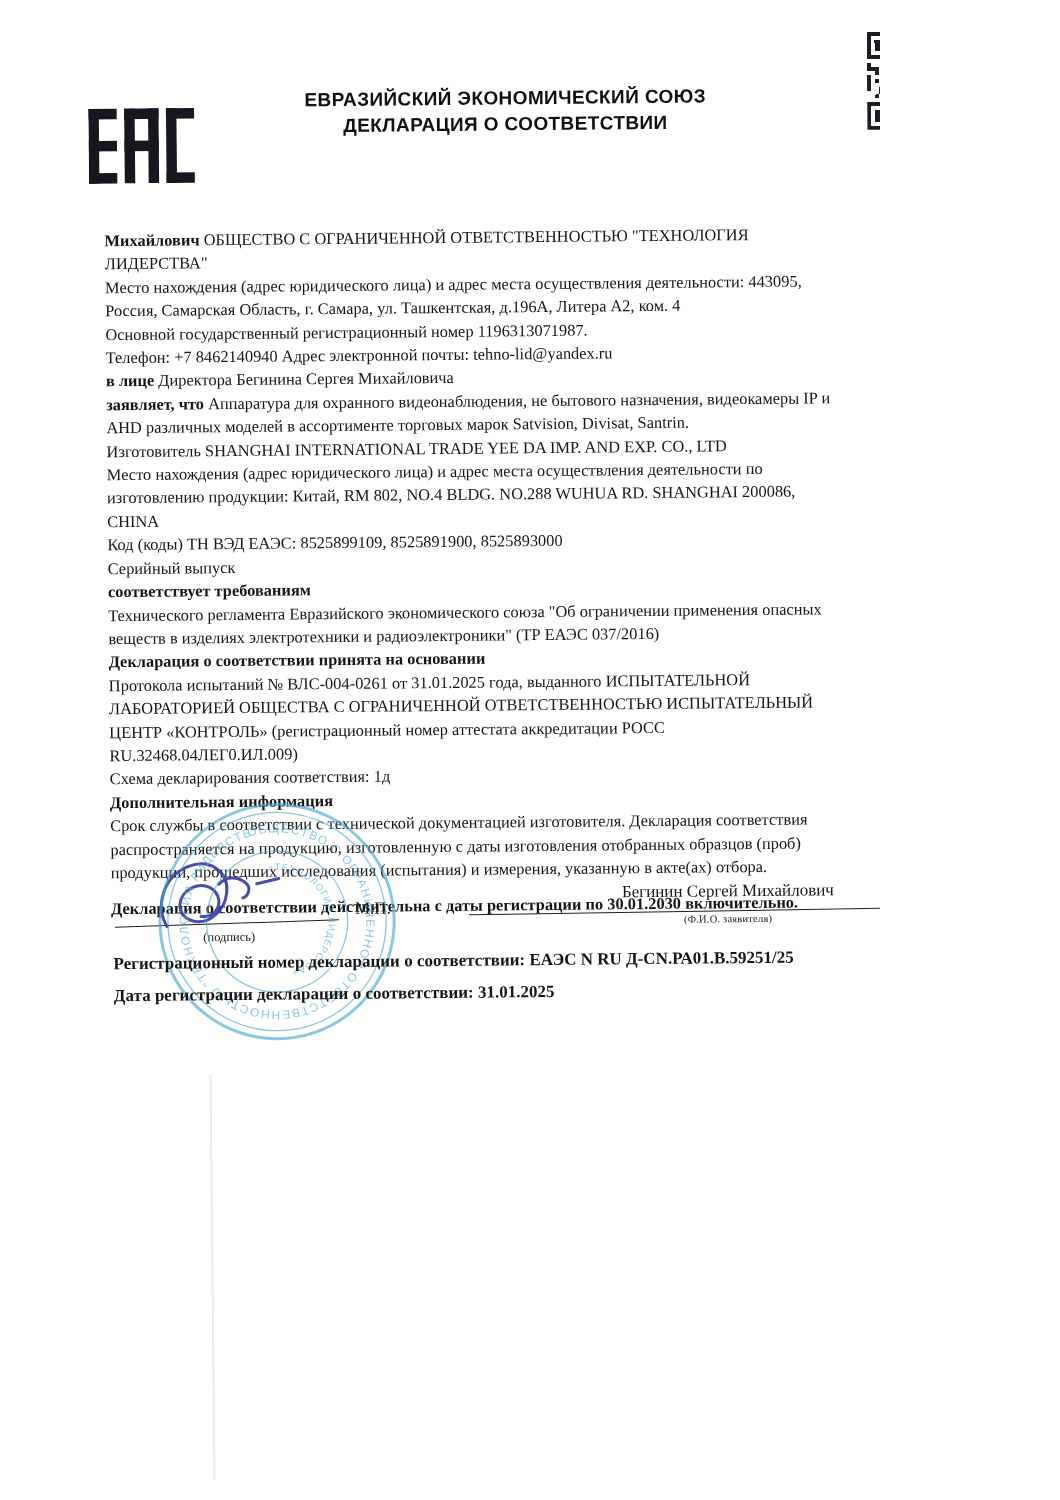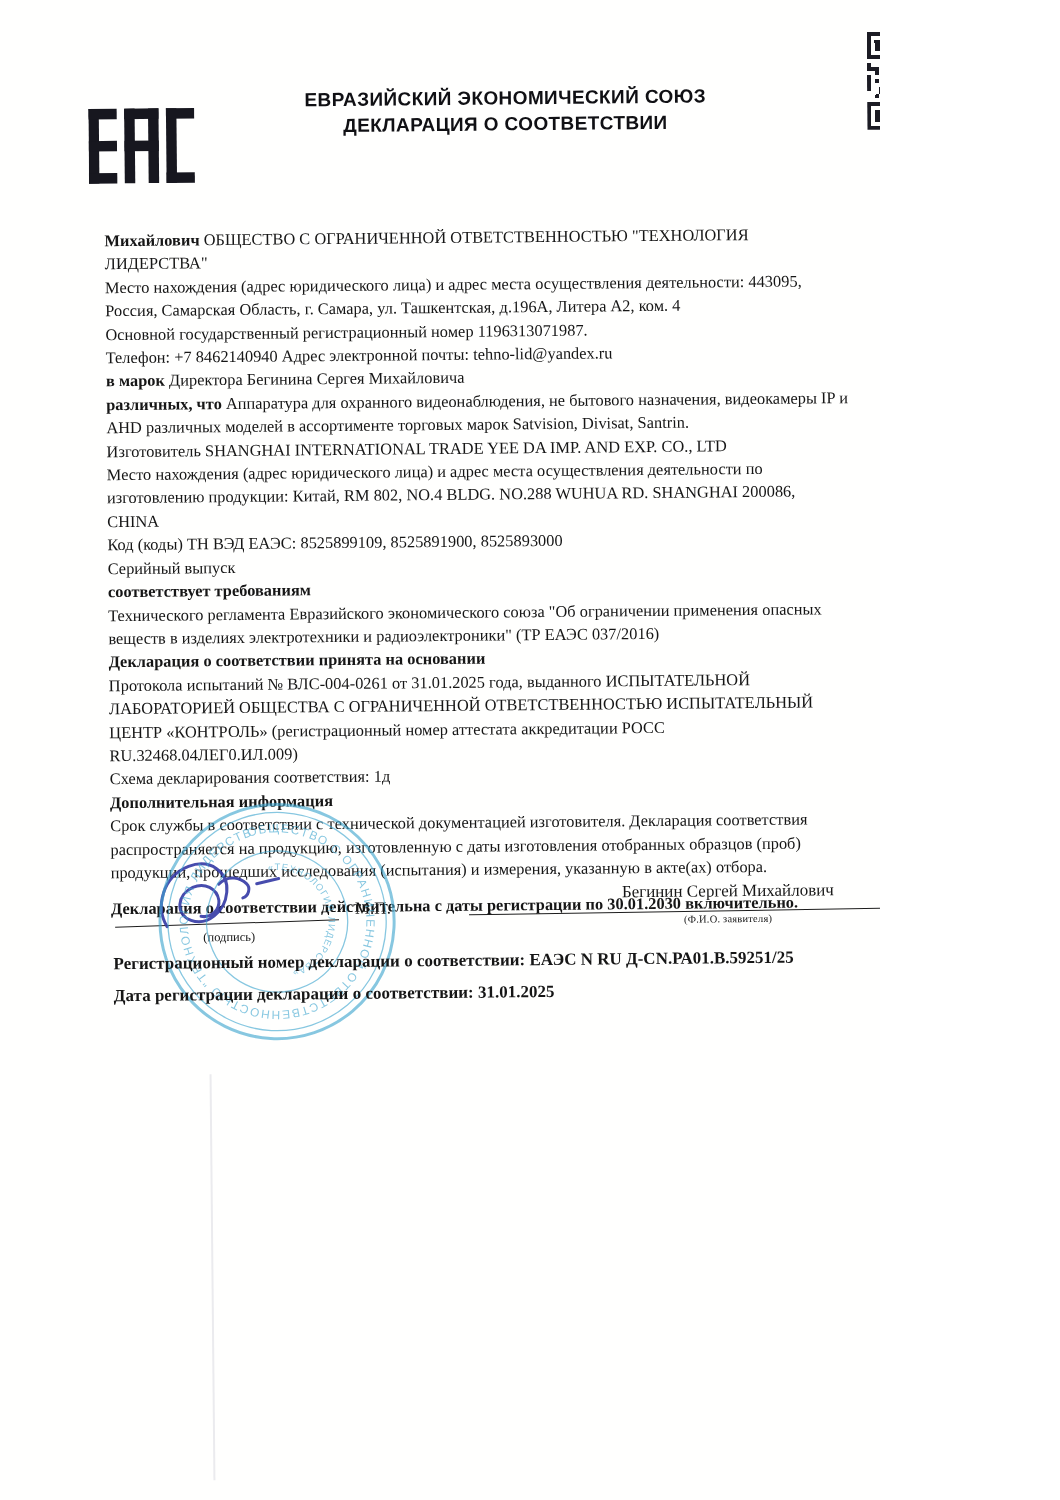--- a/index.html
+++ b/index.html
@@ -370,22 +370,22 @@
           <rect x="22" y="24" width="1" height="1"></rect>
           <rect x="24" y="24" width="1" height="1"></rect>
         </g>
       </svg>
 
     <div class="doc-body">
         <div class="para"><b>Михайлович</b> ОБЩЕСТВО С ОГРАНИЧЕННОЙ ОТВЕТСТВЕННОСТЬЮ "ТЕХНОЛОГИЯ<br>ЛИДЕРСТВА"</div>
         <div class="para">Место нахождения (адрес юридического лица) и адрес места осуществления деятельности: 443095,<br>Россия, Самарская Область, г. Самара, ул. Ташкентская, д.196А, Литера А2, ком. 4</div>
         <div class="para">Основной государственный регистрационный номер 1196313071987.</div>
         <div class="para">Телефон: +7 8462140940 Адрес электронной почты: tehno-lid@yandex.ru</div>
-        <div class="para"><b>в марок</b> Директора Бегинина Сергея Михайловича</div>
-        <div class="para"><b>различных, что</b> Аппаратура для охранного видеонаблюдения, не бытового назначения, видеокамеры IP и<br>AHD различных моделей в ассортименте торговых марок Satvision, Divisat, Santrin.</div>
+        <div class="para"><b>в лице</b> Директора Бегинина Сергея Михайловича</div>
+        <div class="para"><b>заявляет, что</b> Аппаратура для охранного видеонаблюдения, не бытового назначения, видеокамеры IP и<br>AHD различных моделей в ассортименте торговых марок Satvision, Divisat, Santrin.</div>
         <div class="para">Изготовитель SHANGHAI INTERNATIONAL TRADE YEE DA IMP. AND EXP. CO., LTD</div>
         <div class="para">Место нахождения (адрес юридического лица) и адрес места осуществления деятельности по<br>изготовлению продукции: Китай, RM 802, NO.4 BLDG. NO.288 WUHUA RD. SHANGHAI 200086,<br>CHINA</div>
         <div class="para">Код (коды) ТН ВЭД ЕАЭС: 8525899109, 8525891900, 8525893000</div>
         <div class="para">Серийный выпуск</div>
         <div class="para"><b>соответствует требованиям</b></div>
         <div class="para">Технического регламента Евразийского экономического союза "Об ограничении применения опасных<br>веществ в изделиях электротехники и радиоэлектроники" (ТР ЕАЭС 037/2016)</div>
         <div class="para"><b>Декларация о соответствии принята на основании</b></div>
         <div class="para">Протокола испытаний № ВЛС-004-0261 от 31.01.2025 года, выданного ИСПЫТАТЕЛЬНОЙ<br>ЛАБОРАТОРИЕЙ ОБЩЕСТВА С ОГРАНИЧЕННОЙ ОТВЕТСТВЕННОСТЬЮ ИСПЫТАТЕЛЬНЫЙ<br>ЦЕНТР «КОНТРОЛЬ» (регистрационный номер аттестата аккредитации РОСС<br>RU.32468.04ЛЕГ0.ИЛ.009)</div>
         <div class="para">Схема декларирования соответствия: 1д</div>
         <div class="para"><b>Дополнительная информация</b></div>

